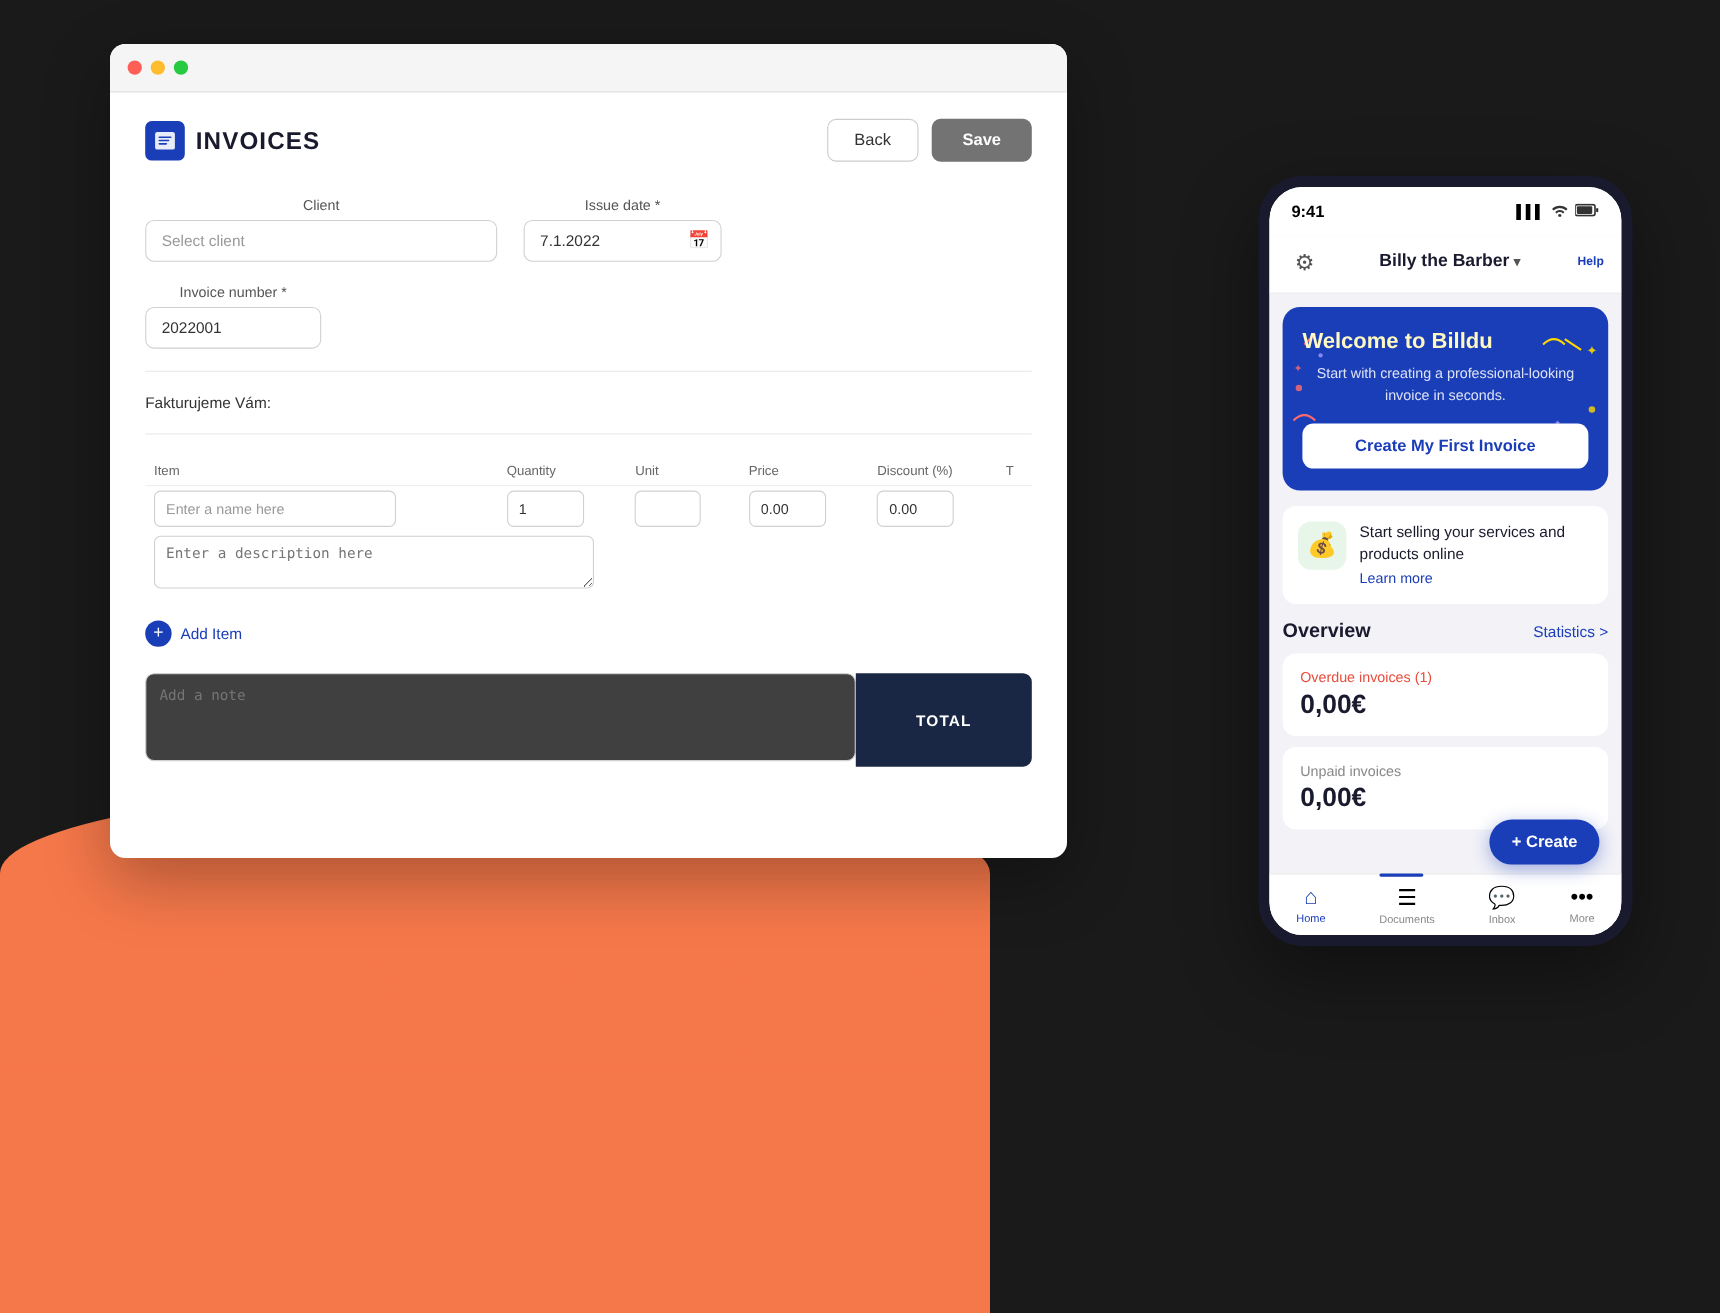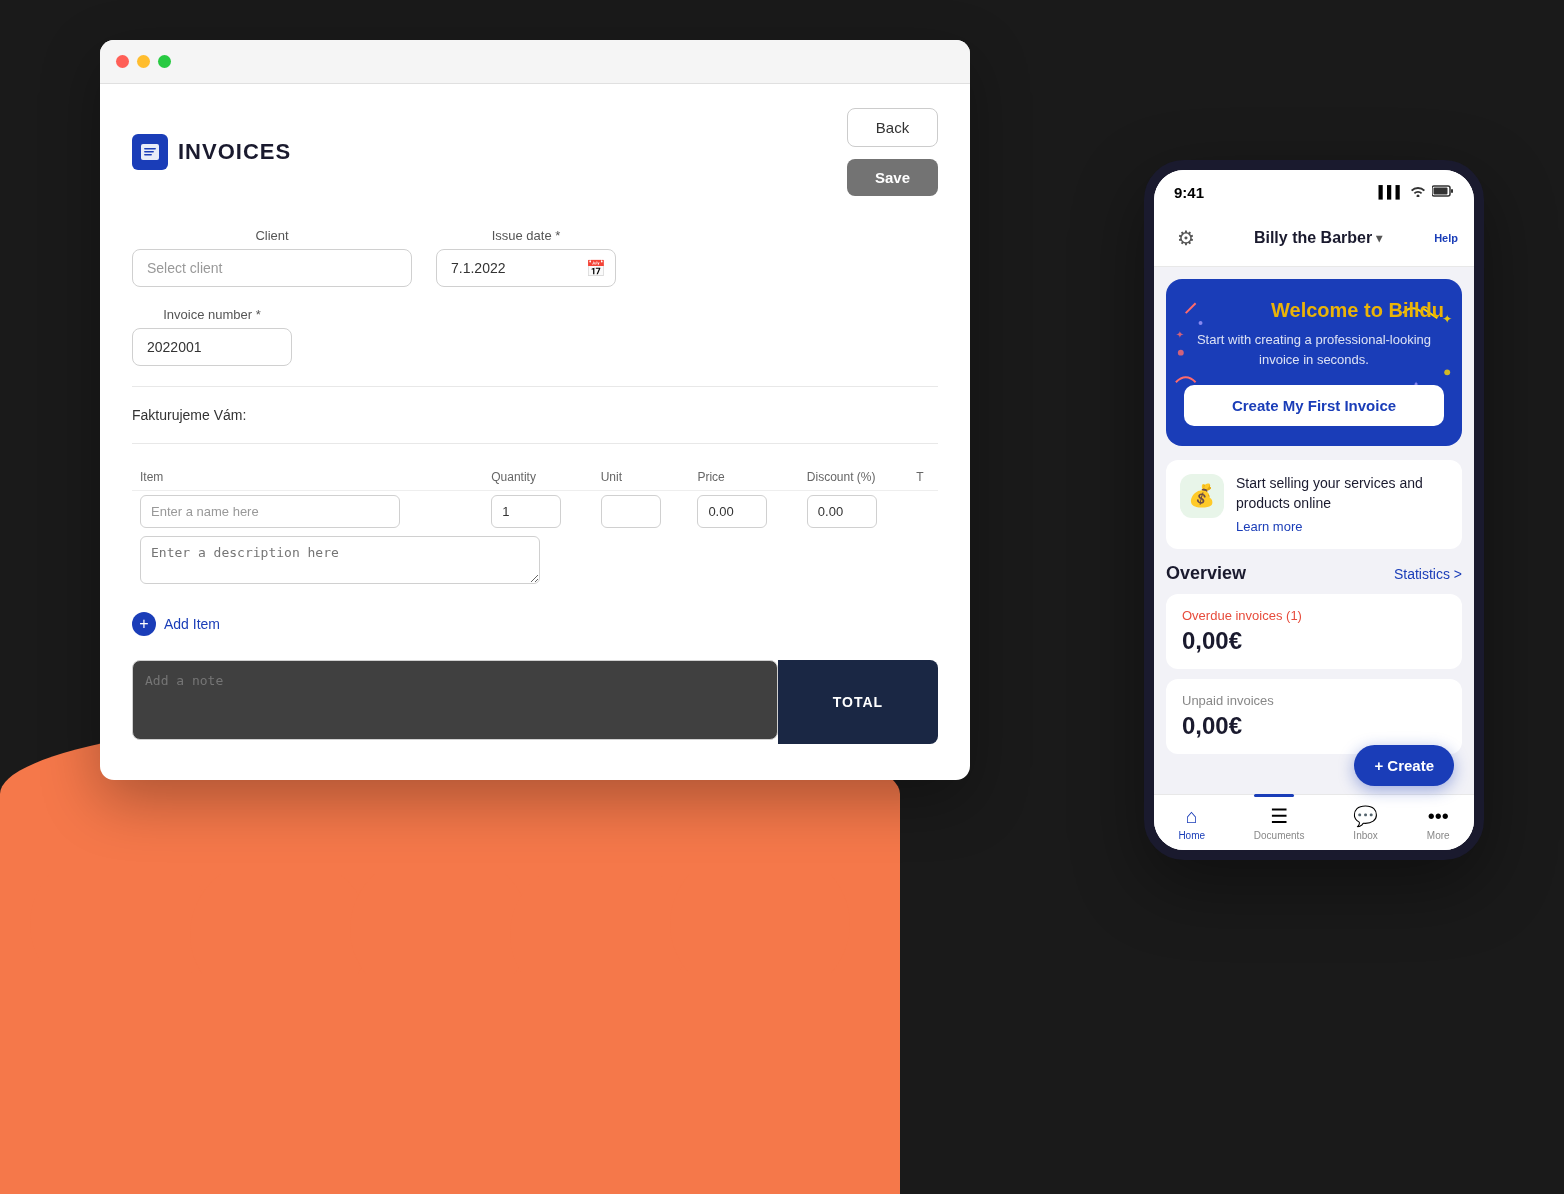--- a/index.html
+++ b/index.html
@@ -102,21 +102,20 @@
     .logo-text {
       font-size: 22px;
       font-weight: 800;
       color: #1a1a2e;
       letter-spacing: 1px;
     }
 
     .header-buttons {
       display: flex;
       gap: 12px;
-      flex-direction: column;
     }
 
     .btn-back {
       padding: 10px 24px;
       border: 1.5px solid #ccc;
       border-radius: 8px;
       background: #fff;
       color: #333;
       font-size: 15px;
       cursor: pointer;
@@ -147,21 +146,21 @@
       gap: 6px;
     }
 
     .form-label {
       font-size: 13px;
       color: #555;
       text-align: center;
     }
 
     .form-select {
-      width: 280px;
+      width: 320px;
       padding: 10px 14px;
       border: 1.5px solid #d0d0d0;
       border-radius: 8px;
       font-size: 14px;
       color: #999;
       background: #fff;
       appearance: none;
       cursor: pointer;
     }
 
@@ -224,21 +223,21 @@
       font-weight: 500;
       padding: 6px 8px;
       border-bottom: 1px solid #eee;
     }
 
     .items-table td {
       padding: 4px 8px;
     }
 
     .item-name-select {
-      width: 260px;
+      width: 220px;
       padding: 8px 10px;
       border: 1.5px solid #d0d0d0;
       border-radius: 6px;
       font-size: 13px;
       color: #999;
       background: #fff;
       appearance: none;
     }
 
     .item-qty-input, .item-price-input, .item-discount-input {
@@ -427,24 +426,24 @@
       overflow: hidden;
     }
 
     .banner-decorations {
       position: absolute;
       top: 0; left: 0; right: 0; bottom: 0;
       pointer-events: none;
     }
 
     .banner-title {
-      color: #eab308;
+      color: #fef9c3;
       font-size: 20px;
       font-weight: 700;
-      text-align: right;
+      text-align: left;
       margin-bottom: 8px;
       position: relative;
       z-index: 1;
     }
 
     .banner-subtitle {
       color: rgba(255,255,255,0.85);
       font-size: 13px;
       text-align: center;
       margin-bottom: 16px;

